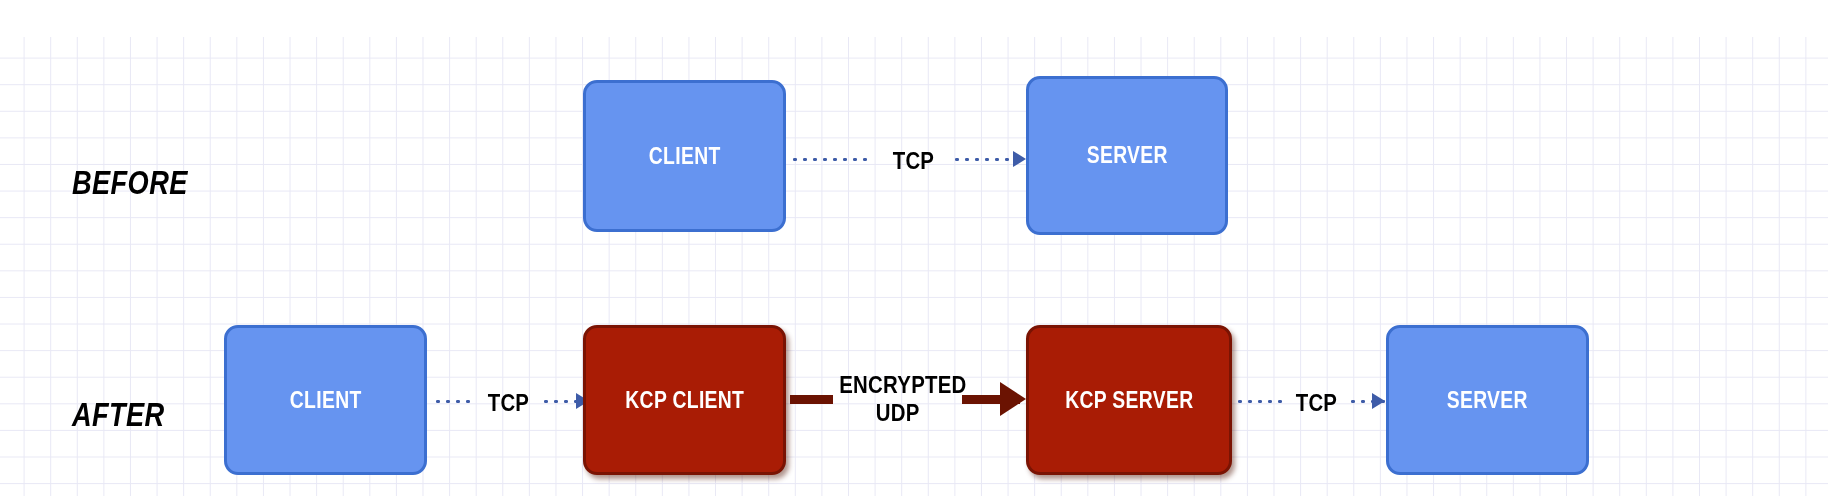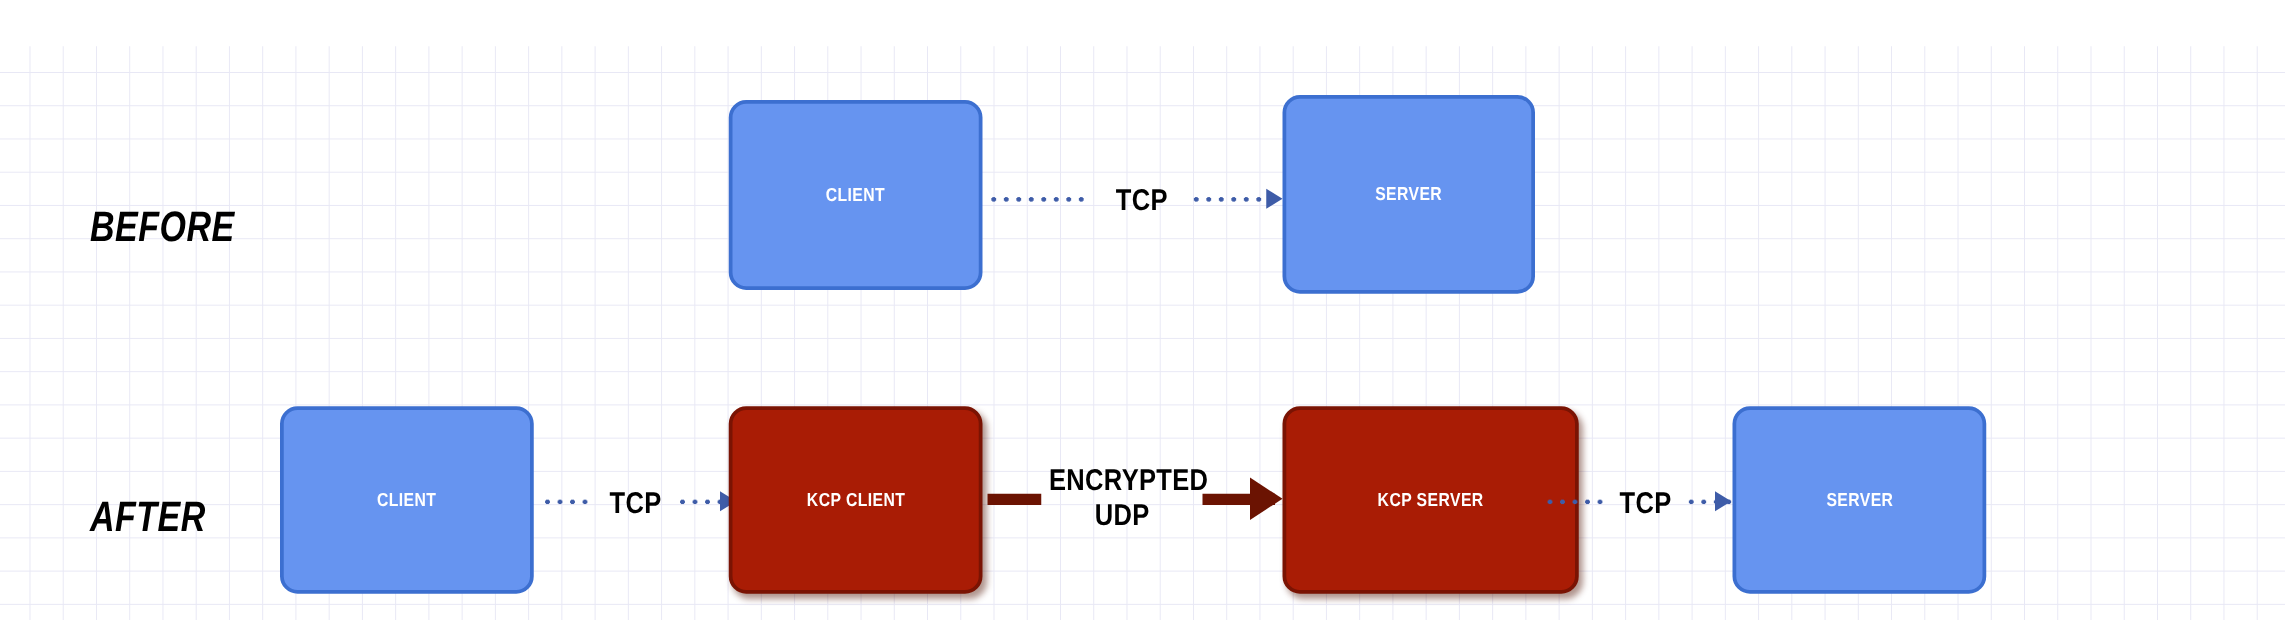--- a/index.html
+++ b/index.html
@@ -44,21 +44,21 @@
   .node {
     position: absolute;
     box-sizing: border-box;
     display: flex;
     align-items: center;
     justify-content: center;
     border-radius: 14px;
     color: #ffffff;
     font-family: "Liberation Sans Narrow", "Liberation Sans", sans-serif;
     font-weight: bold;
-    font-size: 15px;
+    font-size: 23px;
     letter-spacing: 0.4px;
     white-space: nowrap;
   }
   .node > span {
     transform: scaleX(0.84);
     transform-origin: center center;
     display: inline-block;
   }
   .node.blue {
     background: #6694F0;
@@ -167,21 +167,21 @@
 
   <div class="edge-label" style="left:828px; top:334px; width:140px;">
     <span>ENCRYPTED</span><br>
     <span>UDP</span>
   </div>
 
   <div class="thickline" style="left:962px; top:358px; width:58px;"></div>
 
   <div class="thickarrow" style="left:1000px; top:345px;"></div>
 
-  <div class="node red" style="left:1026px; top:288px; width:237px; height:150px;">
+  <div class="node red" style="left:1026px; top:288px; width:206px; height:150px;">
     <span>KCP SERVER</span>
   </div>
 
   <div class="dotline" style="left:1235px; top:362px; width:48px;"></div>
 
   <div class="edge-label" style="left:1288px; top:352px; width:56px;">
     <span>TCP</span>
   </div>
 
   <div class="dotline" style="left:1348px; top:362px; width:44px;"></div>

